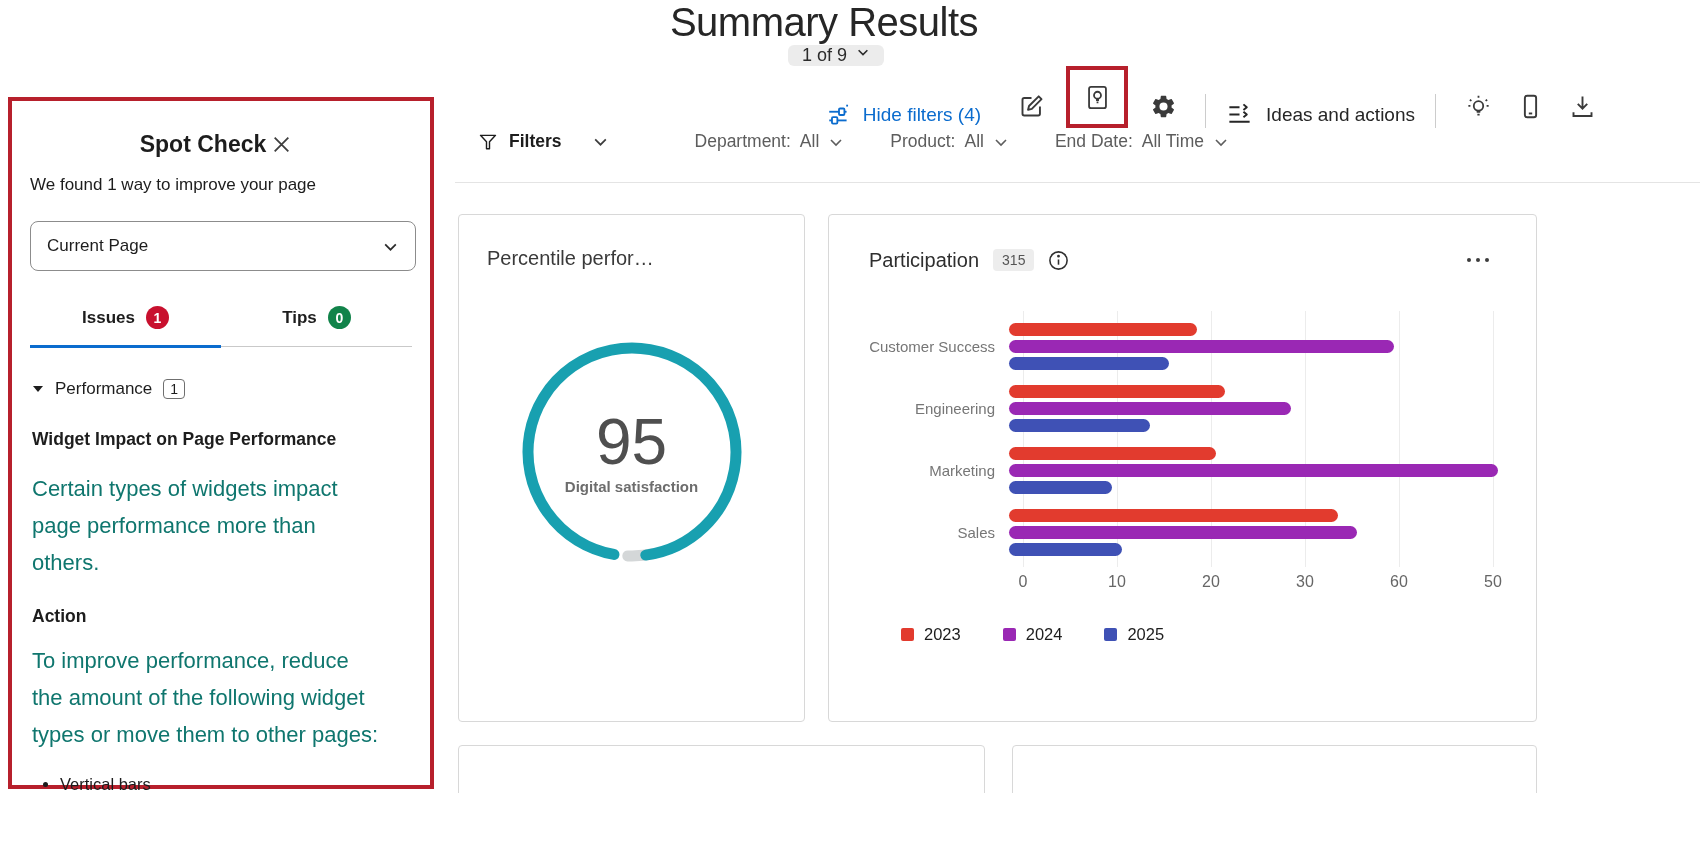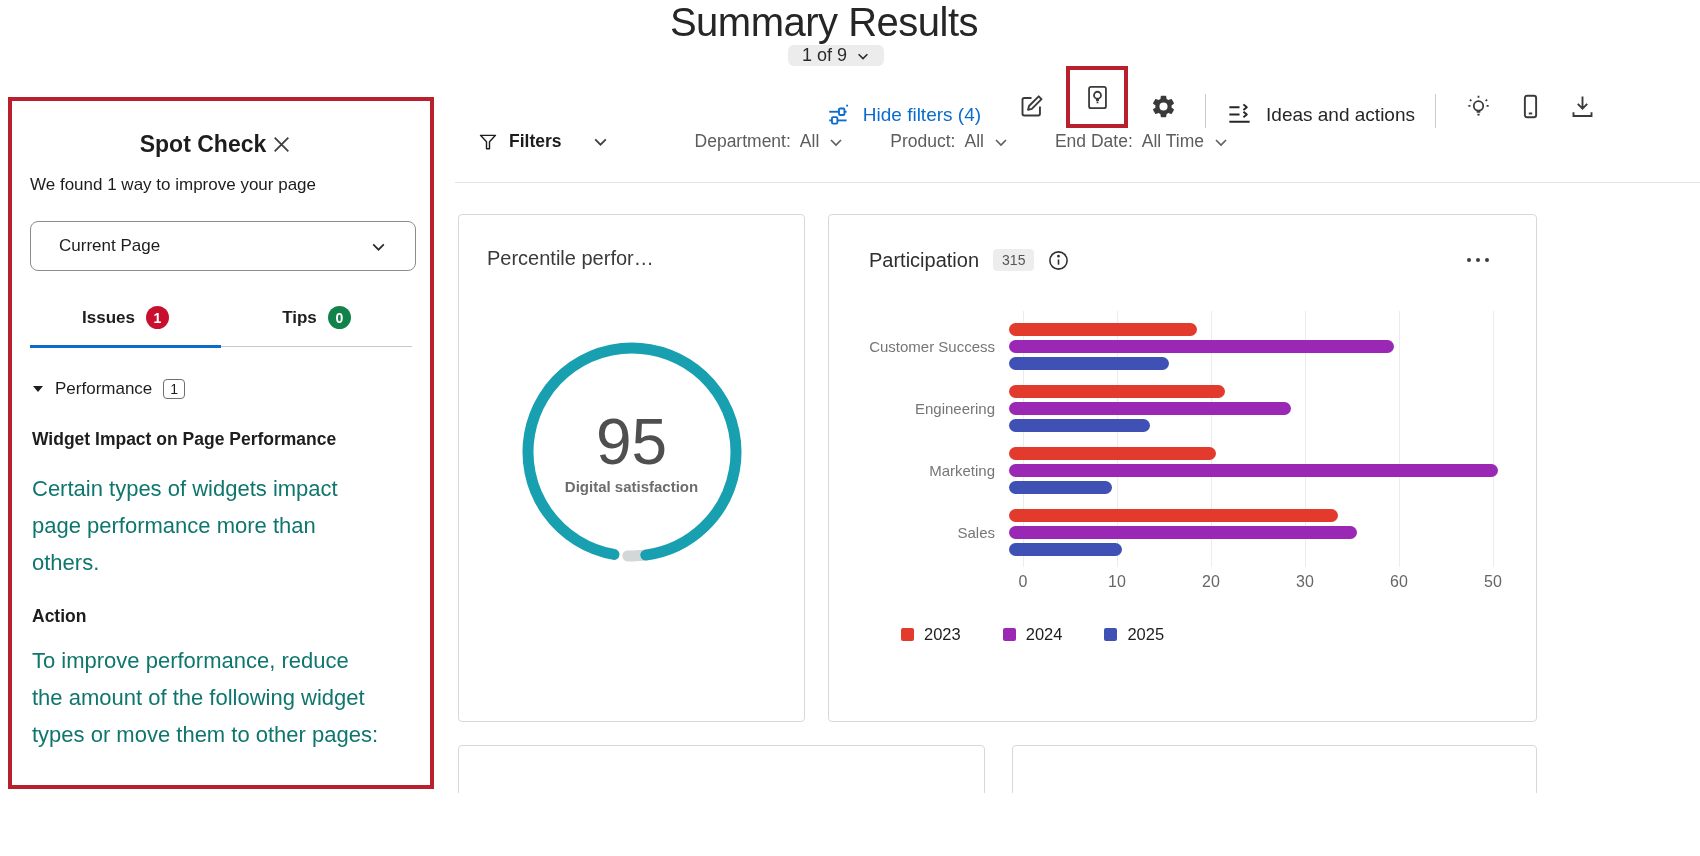--- a/index.html
+++ b/index.html
@@ -9,37 +9,37 @@
     font-family:"Liberation Sans","DejaVu Sans",sans-serif; color:#2b2b2b;
   }
   button { background:none; border:none; font:inherit; color:inherit; cursor:pointer; padding:0; }
   svg { display:block; }
 
   
   .header { position:absolute; top:0; left:16px; width:100%; height:101px;
             display:flex; align-items:center; padding:0 112px 0 28px;flex-direction:column; }
   .page-title { font-size:40px; font-weight:500; color:#262626; letter-spacing:-0.5px; white-space:nowrap; }
   .pill { margin-left:24px; background:#ececec; border-radius:6px; height:44px; padding:0 14px;
-          display:flex; align-items:center; gap:9px; font-size:18px; color:#2b2b2b; }
+          display:flex; align-items:flex-start; gap:9px; font-size:18px; color:#2b2b2b; }
   .toolbar { margin-left:auto; display:flex; align-items:flex-end; gap:8px; }
   .link-btn { display:flex; align-items:center; gap:11px; color:#0b6cce; font-size:19px; margin-right:20px; white-space:nowrap; }
   .icon-btn { width:44px; height:44px; display:flex; align-items:center; justify-content:center; color:#3a3a3a; border-radius:4px; }
   .red-outline { border:4px solid #b7202c; padding:5px; display:flex; margin:0 5px; }
   .divider { width:1px; height:34px; background:#cccccc; margin:0 12px; }
   .ideas-btn { display:flex; align-items:center; gap:13px; font-size:19px; color:#262626; white-space:nowrap; }
 
   
   .spot-panel { position:absolute; left:8px; top:97px; width:426px; height:692px;
                 border:4px solid #b7202c; background:#fff; padding:28px 18px 0 18px; z-index:6; }
   .spot-head { display:flex; align-items:center; justify-content:center; padding-right:6px; }
   .spot-title { font-size:23px; font-weight:700; color:#1d1d1d; }
   .close-btn { color:#3e3e3e; width:30px; height:30px; display:flex; align-items:center; justify-content:center; }
   .spot-sub { margin-top:16px; font-size:17px; color:#1d1d1d; }
   .page-select { margin-top:26px; width:386px; height:50px; border:1px solid #8c8c8c; border-radius:8px;
-                 display:flex; align-items:center; justify-content:space-between; padding:0 28px; font-size:17px; color:#1d1d1d; background:#fff; }
+                 display:flex; align-items:center; justify-content:space-between; padding:0 16px; font-size:17px; color:#1d1d1d; background:#fff; }
   .tabs { margin-top:22px; display:flex; border-bottom:1px solid #c9c9c9; }
   .tab { flex:1; display:flex; justify-content:center; align-items:center; gap:11px;
          padding:13px 0 17px; font-size:17px; font-weight:700; color:#1d1d1d; position:relative; }
   .tab.active::after { content:""; position:absolute; left:0; right:0; bottom:-2px; height:3px; background:#0b6cce; }
   .badge { width:23px; height:23px; border-radius:50%; color:#fff; font-size:14px; font-weight:700;
            display:flex; align-items:center; justify-content:center; }
   .badge.red { background:#c8102e; } .badge.green { background:#11834a; }
   .section-row { margin-top:32px; display:flex; align-items:center; gap:11px; font-size:17px; color:#1d1d1d; padding-left:2px; }
   .count-box { border:1px solid #6f6f6f; border-radius:4px; font-size:14px; padding:1px 6px; color:#1d1d1d; }
   .issue-title { margin-top:26px; font-size:17.5px; font-weight:700; line-height:1.7; color:#1d1d1d; width:330px; padding-left:2px; }
@@ -229,20 +229,23 @@
         </svg>
     </span>
     <span>Performance</span>
     <span class="count-box">1</span>
   </div>
 
   <div class="issue-title">Widget Impact on Page Performance</div>
   <div class="body-text">Certain types of widgets impact page performance more than others.</div>
   <div class="action-label">Action</div>
   <div class="body-text">To improve performance, reduce the amount of the following widget types or move them to other pages:</div>
+  <ul class="action-list">
+    <li>Vertical bars</li>
+  </ul>
 </div>
 
 <div class="filters-row">
   <button class="filters-label">
     <span>
       <svg width="20" height="20" viewBox="0 0 24 24" fill="none" stroke="#1d1d1d" stroke-width="1.7" stroke-linejoin="round">
         <path d="M3 4h18l-7.2 7.6V20h-3.6v-8.4z"></path>
       </svg>
     </span>
     <span>Filters</span>

